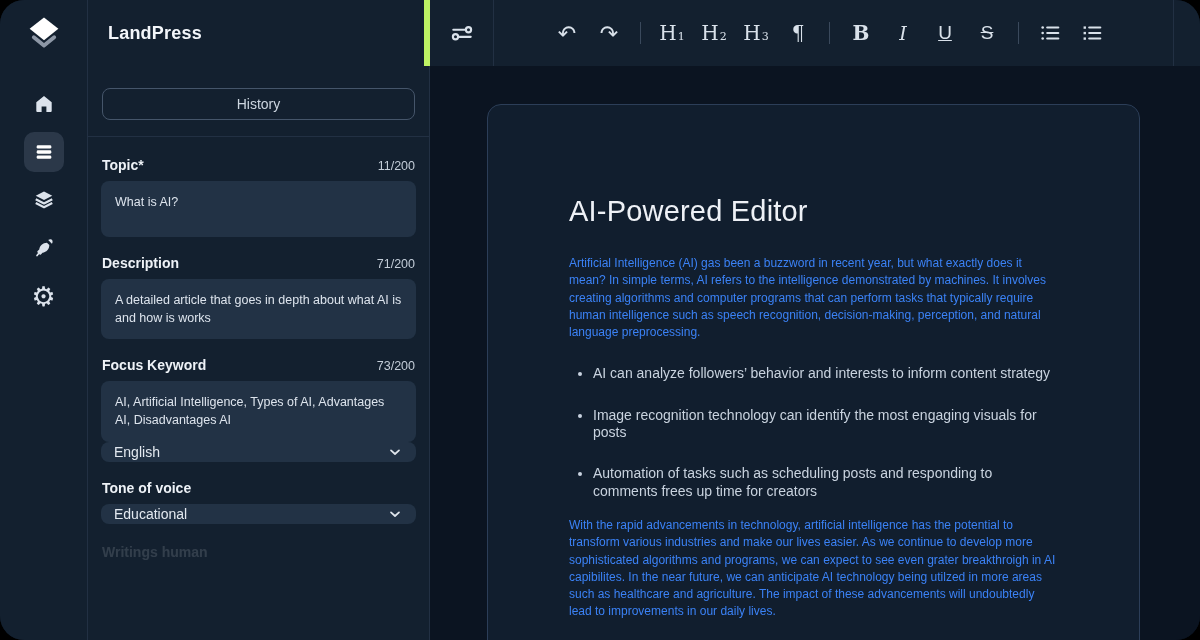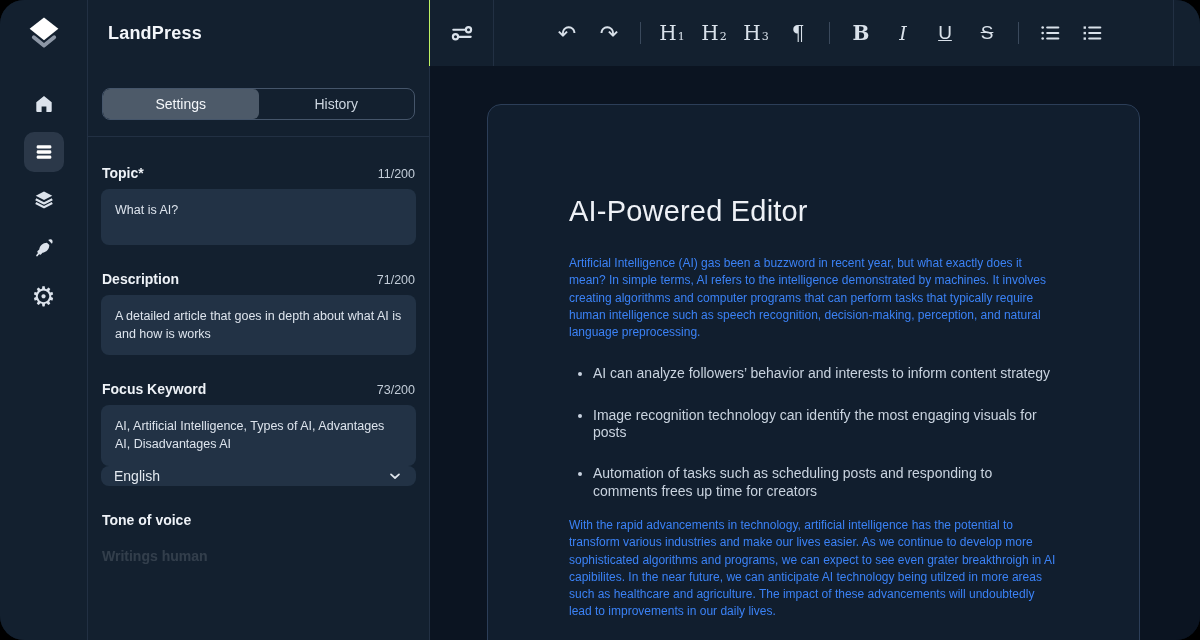--- a/index.html
+++ b/index.html
@@ -5,21 +5,21 @@
   * { margin:0; padding:0; box-sizing:border-box; }
   html,body { background:#000; width:1200px; height:640px; font-family:"Liberation Sans", sans-serif; }
   .canvas{ width:1200px; height:640px; border-radius:24px; overflow:hidden; background:#0b1421;
            display:flex; flex-direction:column; position:relative; }
 
   
   .header{ height:66px; flex:0 0 66px; background:#13202f; display:flex; align-items:stretch; }
   .logo-cell{ width:88px; flex:0 0 88px; display:flex; align-items:center; justify-content:center;
               border-right:1px solid #223043; }
   .brand-cell{ width:342px; flex:0 0 342px; display:flex; align-items:center; padding-left:20px;
-               border-right:1px solid #bef264; }
+               border-right:6px solid #bef264; }
   .brand{ color:#f3f6fa; font-size:18px; font-weight:700; letter-spacing:.2px; }
   .toolcell{ width:64px; flex:0 0 64px; display:flex; align-items:center; justify-content:center;
              border-right:1px solid #223043; }
   .toolbar{ flex:1; display:flex; align-items:center; padding-left:56px; gap:8px;
             border-right:1px solid #223043; margin-right:26px; }
   .tbtn{ width:34px; height:34px; display:flex; align-items:center; justify-content:center;
          color:#d9e1ea; border-radius:6px; cursor:pointer; font-size:19px; }
   .tbtn.serif{ font-family:"DejaVu Serif", serif; font-size:20px; }
   .tbtn .hsub{ font-size:11px; margin-left:1px; margin-top:7px; font-family:"DejaVu Serif", serif; }
   .tbtn.bold{ font-weight:700; }
@@ -42,21 +42,21 @@
 
   
   .panel{ width:342px; flex:0 0 342px; background:#13202f; border-right:1px solid #223043;
           display:flex; flex-direction:column; overflow:hidden; }
   .tabs-wrap{ padding:22px 14px 16px; border-bottom:1px solid #223043; }
   .tabs{ display:flex; border:1px solid #45556a; border-radius:8px; overflow:hidden; height:32px; }
   .tab{ flex:1; display:flex; align-items:center; justify-content:center; font-size:14px;
         color:#cdd6e0; cursor:pointer; }
   .tab.active{ background:#4d5a69; color:#f4f7fa; border-radius:6px; font-weight:500; }
   .form{ padding:2px 13px 0; flex:1; position:relative; }
-  .frow{ display:flex; justify-content:space-between; align-items:baseline; margin:26px 1px 8px; }
+  .frow{ display:flex; justify-content:space-between; align-items:baseline; margin:18px 1px 8px; }
   .flabel{ font-size:14px; font-weight:600; color:#eef2f7; }
   .fcount{ font-size:12.5px; color:#c3cdd8; }
   .tbox{ background:#223245; border-radius:8px; padding:12px 14px; font-size:12.5px;
          line-height:1.45; color:#dde4ed; cursor:text; }
   .tbox.tall{ min-height:56px; }
   .sbox{ background:#223245; border-radius:8px; height:20px; display:flex; align-items:center;
          justify-content:space-between; padding:0 13px; font-size:14px; color:#e3e9f0; cursor:pointer; }
   .chev{ display:flex; align-items:center; }
   .faded-label{ font-size:14px; font-weight:600; color:#eef2f7; opacity:.14; margin:20px 1px 0; }
 
@@ -186,21 +186,20 @@
         </span>
       </div>
       <div class="rbtn">
         <span class="gear-glyph">⚙</span>
       </div>
     </div>
 
     <div class="panel">
       <div class="tabs-wrap">
         <div class="tabs">
-          <div class="tab active">Settings</div>
           <div class="tab">History</div>
         </div>
       </div>
 
       <div class="form">
 
         <div class="frow">
           <span class="flabel">Topic*</span>
           <span class="fcount">11/200</span>
         </div>
@@ -222,20 +221,28 @@
           <span>English</span>
           <span class="chev">
             <svg width="16" height="16" viewBox="0 0 24 24" fill="none" stroke="#dfe5ec" stroke-width="2.6" stroke-linecap="round" stroke-linejoin="round">
                 <path d="M6 9.5 L12 15 L18 9.5"></path>
               </svg>
           </span>
         </div>
 
         <div class="frow">
           <span class="flabel">Tone of voice</span>
+        </div>
+        <div class="sbox">
+          <span>Educational</span>
+          <span class="chev">
+            <svg width="16" height="16" viewBox="0 0 24 24" fill="none" stroke="#dfe5ec" stroke-width="2.6" stroke-linecap="round" stroke-linejoin="round">
+                <path d="M6 9.5 L12 15 L18 9.5"></path>
+              </svg>
+          </span>
         </div>
 
         <div class="faded-label">Writings human</div>
       </div>
     </div>
 
     <div class="editor">
       <div class="card doc">
         <div class="doc-title">AI-Powered Editor</div>
         <p>Artificial Intelligence (AI) gas been a buzzword in recent year, but what exactly does it mean? In simple terms, AI refers to the intelligence demonstrated by machines. It involves creating algorithms and computer programs that can perform tasks that typically require human intelligence such as speech recognition, decision-making, perception, and natural language preprocessing.</p>

